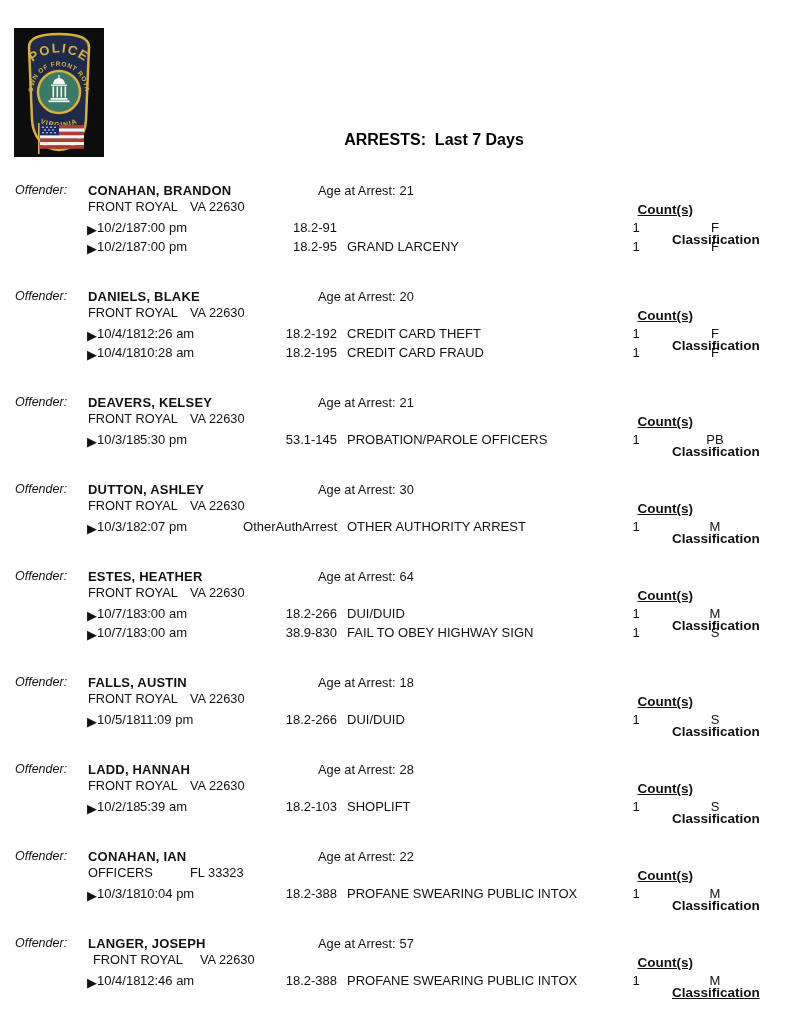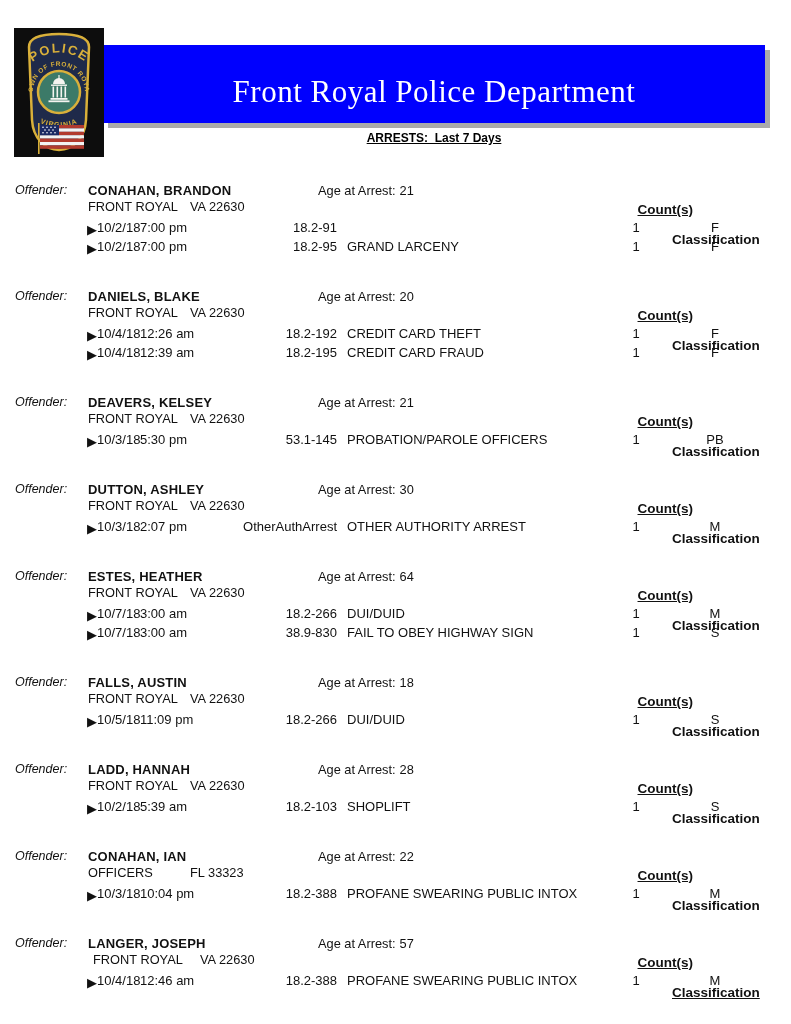--- a/index.html
+++ b/index.html
@@ -21,23 +21,22 @@
     padding-top:16px;
     box-shadow:5px 5px 0 #aaaaaa;
   }
   .banner-title {
     font-family:"Liberation Serif", serif;
     font-size:31px; color:#ffffff; letter-spacing:0.5px;
     white-space:pre;
   }
   .subtitle {
     position:absolute; left:103px; top:131px; width:662px;
-    text-align:center; font-size:12px; font-weight:bold; color:#000;
+    text-align:center; font-size:16px; font-weight:bold; color:#000;
     white-space:pre;
-    text-decoration:underline;
   }
   .badge { position:absolute; left:14px; top:28px; width:90px; height:129px; z-index:2; }
 
   
   main { position:relative; }
   .record { position:relative; margin-bottom:31px; }
   .record .rline { position:absolute; left:0; right:0; height:16px; }
   .l1 { top:0; }
   .l2 { top:16px; }
   .offender-lbl { position:absolute; left:15px; font-size:12.5px;font-style:italic; }
@@ -129,23 +128,20 @@
               <circle cx="39" cy="102" r="0.8"></circle>
             <circle cx="29" cy="104.8" r="0.8"></circle>
               <circle cx="33" cy="104.8" r="0.8"></circle>
               <circle cx="37" cy="104.8" r="0.8"></circle>
               <circle cx="41" cy="104.8" r="0.8"></circle>
           </g>
         </g>
       </g>
     </svg>
 
-    <div class="banner" id="banner" style="background: rgb(0, 0, 254);">
-      <span class="banner-title">Front Royal Police Department</span>
-    </div>
 
     <div class="subtitle">ARRESTS:  Last 7 Days</div>
   </header>
 
   <main id="records">
   <section class="record" style="height: 75px;">
     <div class="rline l1">
       <span class="offender-lbl">Offender:</span>
       <span class="oname">CONAHAN, BRANDON</span>
       <span class="age"><span class="age-lbl">Age at Arrest:</span><span class="age-val">21</span></span>
@@ -197,21 +193,21 @@
     <span class="c-time">12:26 am</span>
     <span class="c-code">18.2-192</span>
     <span class="c-desc">CREDIT CARD THEFT</span>
     <span class="c-count">1</span>
     <span class="c-class">F</span>
   </div>
 
   <div class="charge">
     <span class="c-arrow">▶</span>
     <span class="c-date">10/4/18</span>
-    <span class="c-time">12:39 am</span>
+    <span class="c-time">10:28 am</span>
     <span class="c-code">18.2-195</span>
     <span class="c-desc">CREDIT CARD FRAUD</span>
     <span class="c-count">1</span>
     <span class="c-class">F</span>
   </div>
 </div>
   </section>
 
   <section class="record" style="height: 56px;">
     <div class="rline l1">

